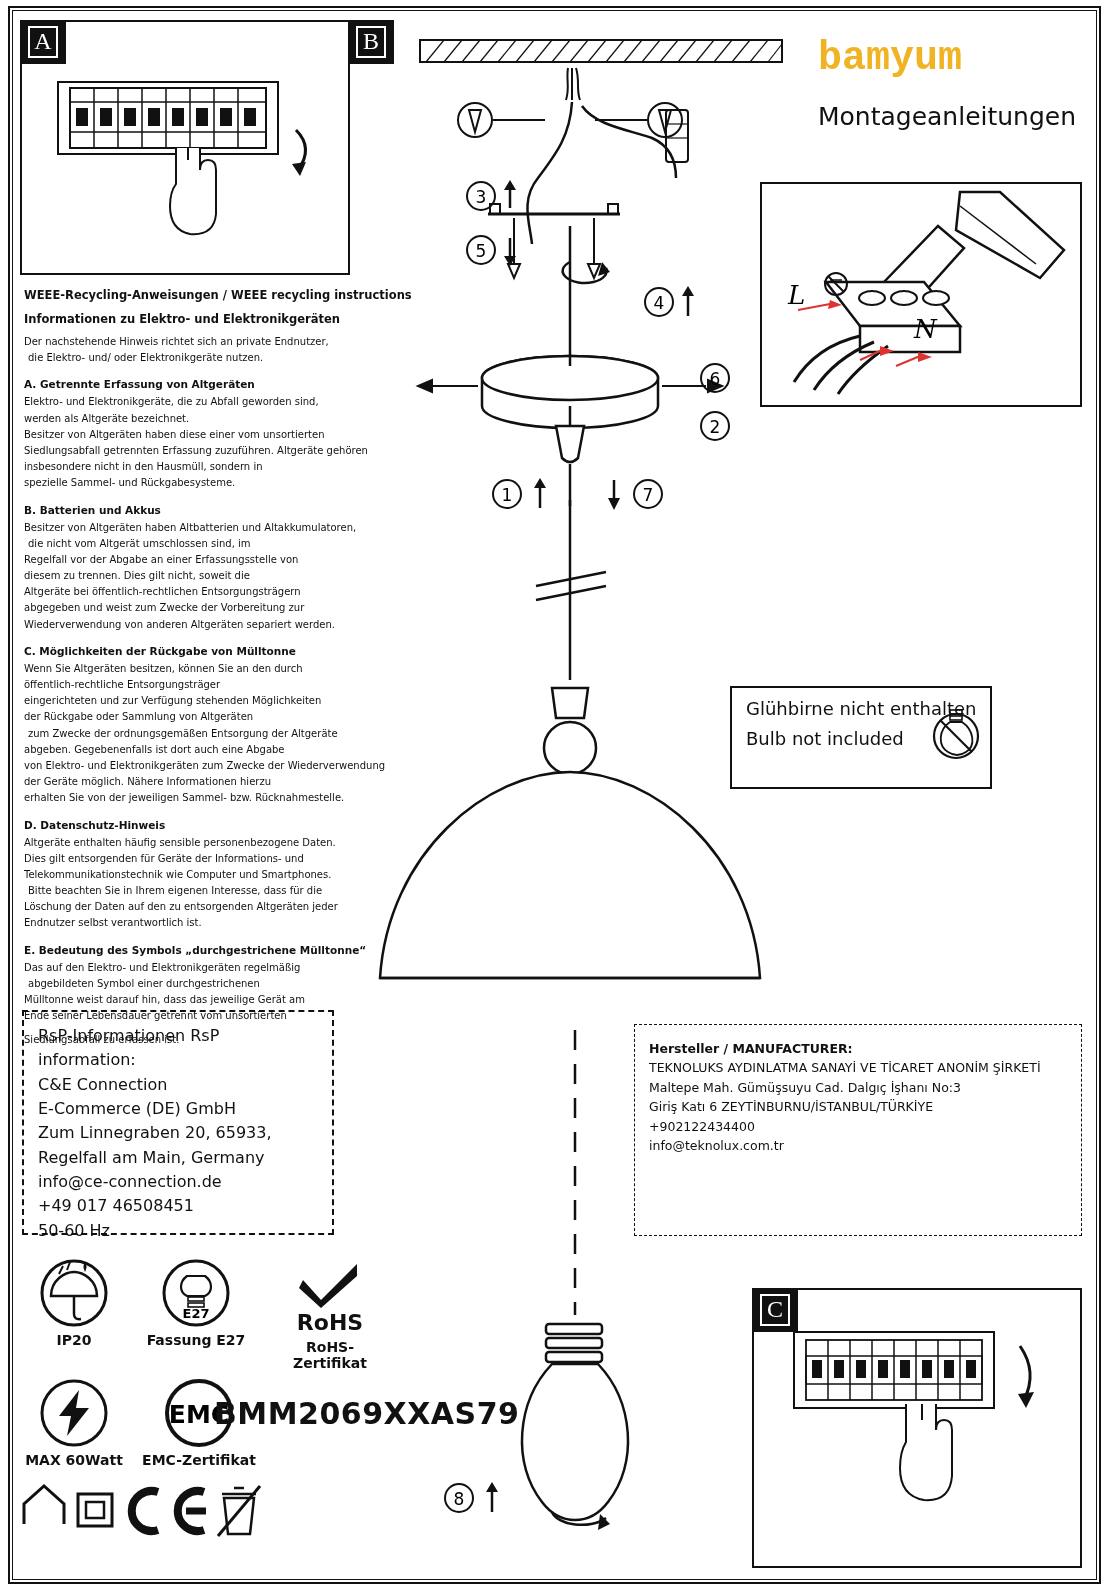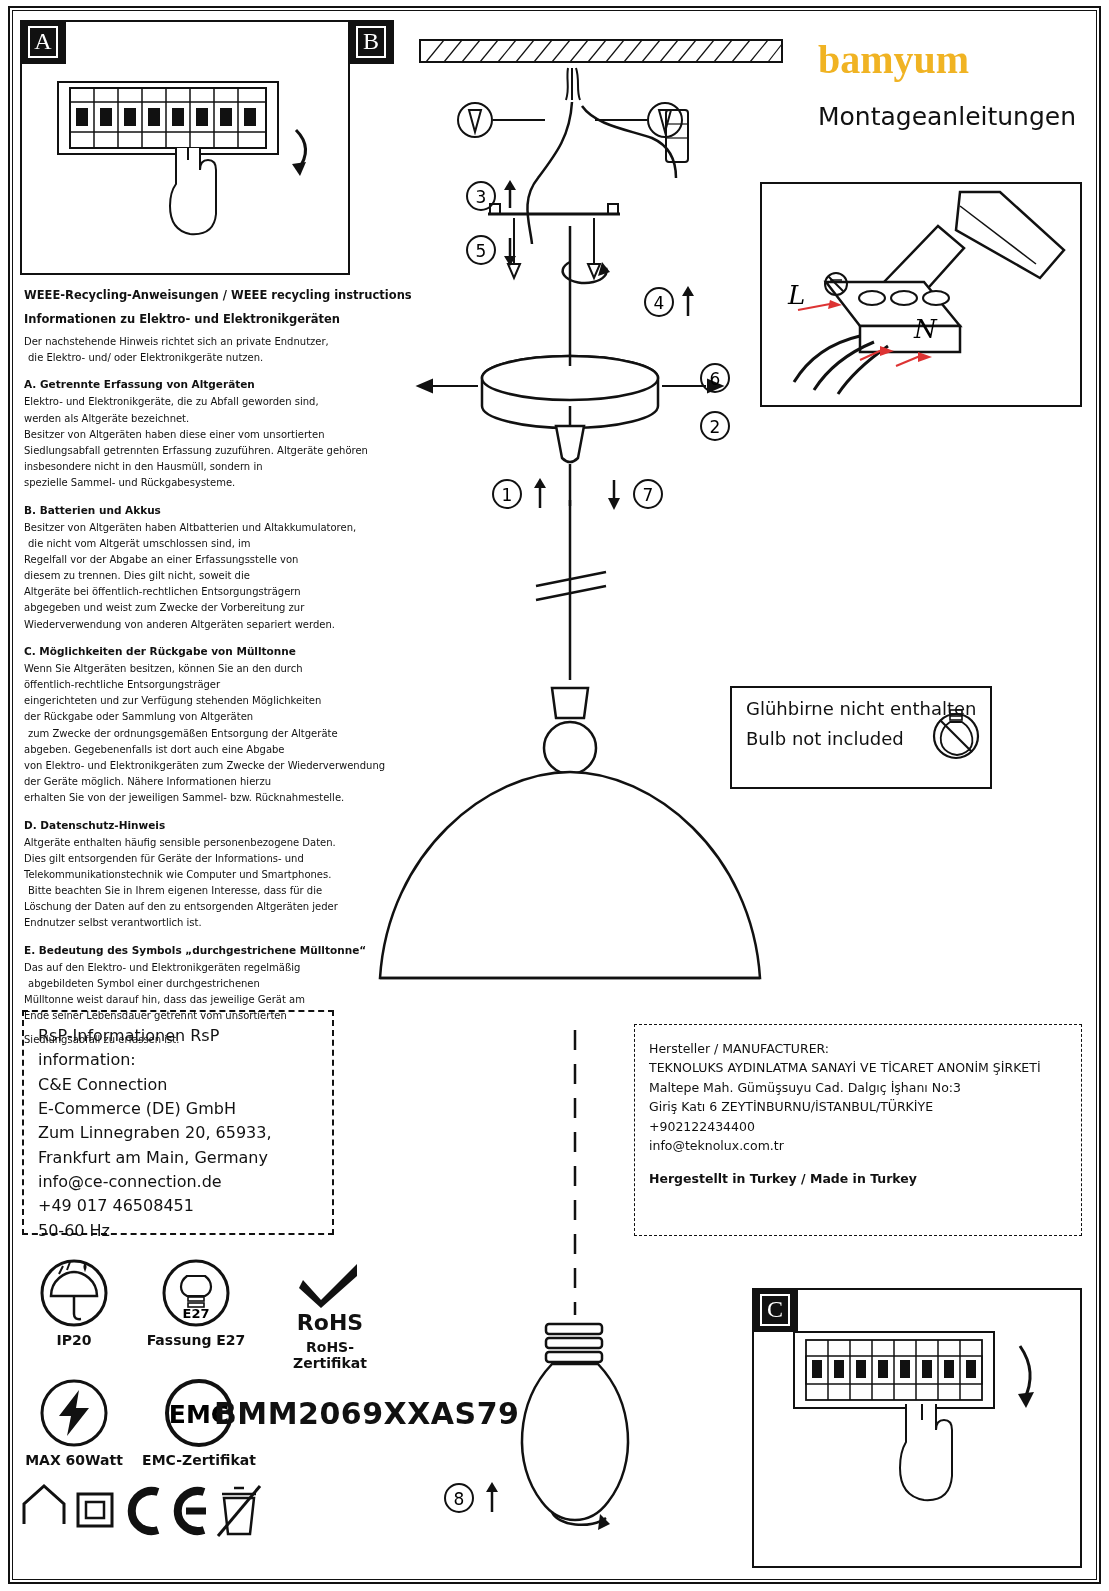--- a/index.html
+++ b/index.html
@@ -14,38 +14,38 @@
   .badge span{display:block;border:2px solid #fff;width:26px;height:28px;line-height:26px;text-align:center;font-size:24px;}
 
   
   .panelA{position:absolute;left:20px;top:20px;width:330px;height:255px;border:2px solid #111;box-sizing:border-box;}
   
   .panelC{position:absolute;left:752px;top:1288px;width:330px;height:280px;border:2px solid #111;box-sizing:border-box;}
   
   .panelScrew{position:absolute;left:760px;top:182px;width:322px;height:225px;border:2px solid #111;box-sizing:border-box;}
 
   
-  .brand{position:absolute;left:818px;top:36px;font-family:Liberation Serif, serif;font-size:40px;font-weight:bold;color:#f0b323;letter-spacing:0px;text-align:right;}
+  .brand{position:absolute;left:818px;top:36px;font-family:Liberation Mono, monospace;font-size:40px;font-weight:bold;color:#f0b323;letter-spacing:0px;text-align:right;}
   .title1{position:absolute;left:812px;top:102px;width:270px;text-align:center;font-size:25px;color:#111;}
   .title2{position:absolute;left:812px;top:132px;width:270px;text-align:center;font-size:25px;color:#111;}
 
   
   .weee{position:absolute;left:24px;top:288px;width:400px;}
   .weee h4{margin:0 0 10px 0;font-size:11.5px;font-weight:bold;}
   .weee h5{margin:14px 0 6px 0;font-size:10.5px;font-weight:bold;}
   .weee p{margin:0 0 4px 0;font-size:10px;line-height:1.22;}
   .weee p.ind{padding-left:4px;}
 
   
   .rsp{position:absolute;left:22px;top:1010px;width:312px;height:225px;border:2px dashed #111;box-sizing:border-box;padding:12px 14px;}
   .rsp div{font-size:16px;line-height:1.52;}
   .manu{position:absolute;left:634px;top:1024px;width:448px;height:212px;border:1.5px dashed #111;box-sizing:border-box;padding:14px 14px;}
   .manu div{font-size:12.5px;line-height:1.55;}
   .manu .mt{margin-top:14px;font-weight:bold;}
-  .manu .bold{font-weight:normal;}
+  .manu .bold{font-weight:bold;}
 
   
   .bulbbox{position:absolute;left:730px;top:686px;width:262px;height:103px;border:2px solid #111;box-sizing:border-box;}
   .bulbbox .l1{position:absolute;left:14px;top:10px;font-size:18px;}
   .bulbbox .l2{position:absolute;left:14px;top:40px;font-size:18px;}
 
   
   .certrow{position:absolute;left:18px;top:1258px;width:360px;height:120px;}
   .cert{position:absolute;text-align:center;}
   .cert .cap{font-size:14px;font-weight:bold;margin-top:4px;}
@@ -363,34 +363,33 @@
     <p>Mülltonne weist darauf hin, dass das jeweilige Gerät am</p>
     <p>Ende seiner Lebensdauer getrennt vom unsortierten</p>
     <p style="margin-top:12px;">Siedlungsabfall zu erfassen ist.</p>
   </div>
 
   <div class="rsp">
     <div>RsP-Informationen RsP information:</div>
     <div>C&amp;E Connection</div>
     <div>E-Commerce (DE) GmbH</div>
     <div>Zum Linnegraben 20, 65933,</div>
-    <div>Frankfurt am Main, Germany</div>
+    <div>Regelfall am Main, Germany</div>
     <div>info@ce-connection.de</div>
     <div>+49 017 46508451</div>
     <div>50-60 Hz</div>
   </div>
 
   <div class="manu">
     <div class="bold">Hersteller / MANUFACTURER:</div>
     <div>TEKNOLUKS AYDINLATMA SANAYİ VE TİCARET ANONİM ŞİRKETİ</div>
     <div>Maltepe Mah. Gümüşsuyu Cad. Dalgıç İşhanı No:3</div>
     <div>Giriş Katı 6 ZEYTİNBURNU/İSTANBUL/TÜRKİYE</div>
     <div>+902122434400</div>
     <div>info@teknolux.com.tr</div>
-    <div class="mt">Hergestellt in Turkey / Made in Turkey</div>
   </div>
 
   <div class="bulbbox">
     <div class="l1">Glühbirne nicht enthalten</div>
     <div class="l2">Bulb not included</div>
     <svg class="abs" style="left:196px;top:16px;" width="56" height="60" viewBox="0 0 56 60">
       <rect x="22" y="6" width="12" height="4" fill="none" stroke="#111" stroke-width="1.6"></rect>
       <rect x="22" y="12" width="12" height="4" fill="none" stroke="#111" stroke-width="1.6"></rect>
       <path d="M22 18 C10 26 10 42 20 48 C26 52 32 52 38 48 C48 42 46 26 34 18 Z" fill="#fff" stroke="#111" stroke-width="1.8"></path>
       <circle cx="28" cy="32" r="22" fill="none" stroke="#111" stroke-width="2.2"></circle>

